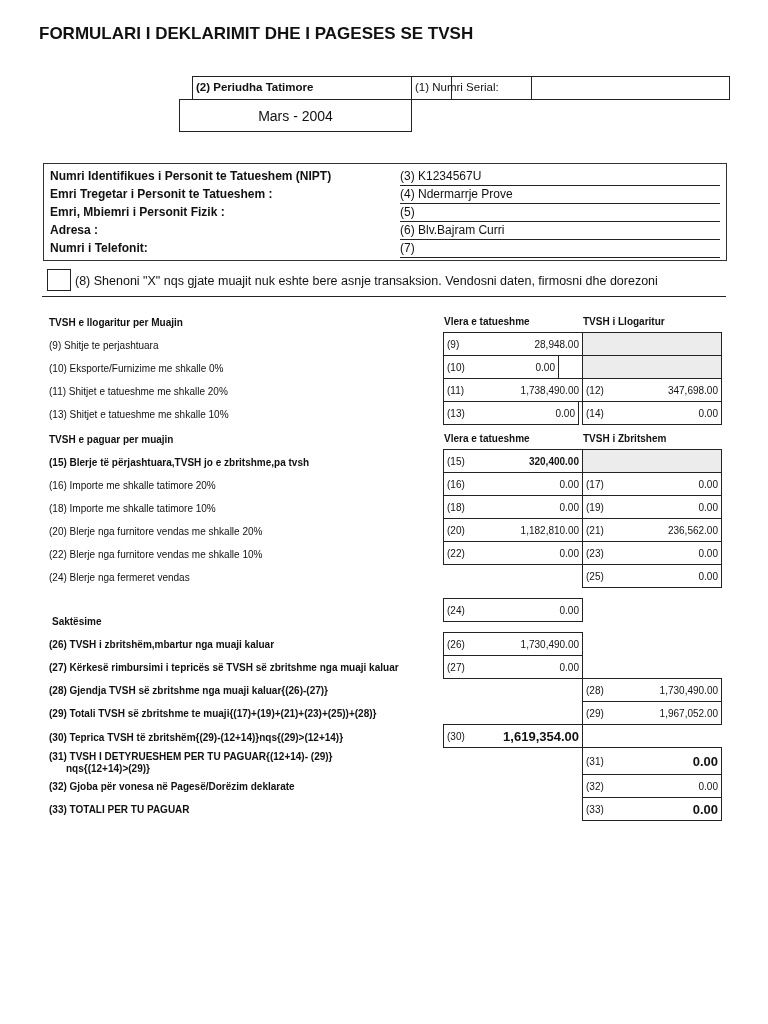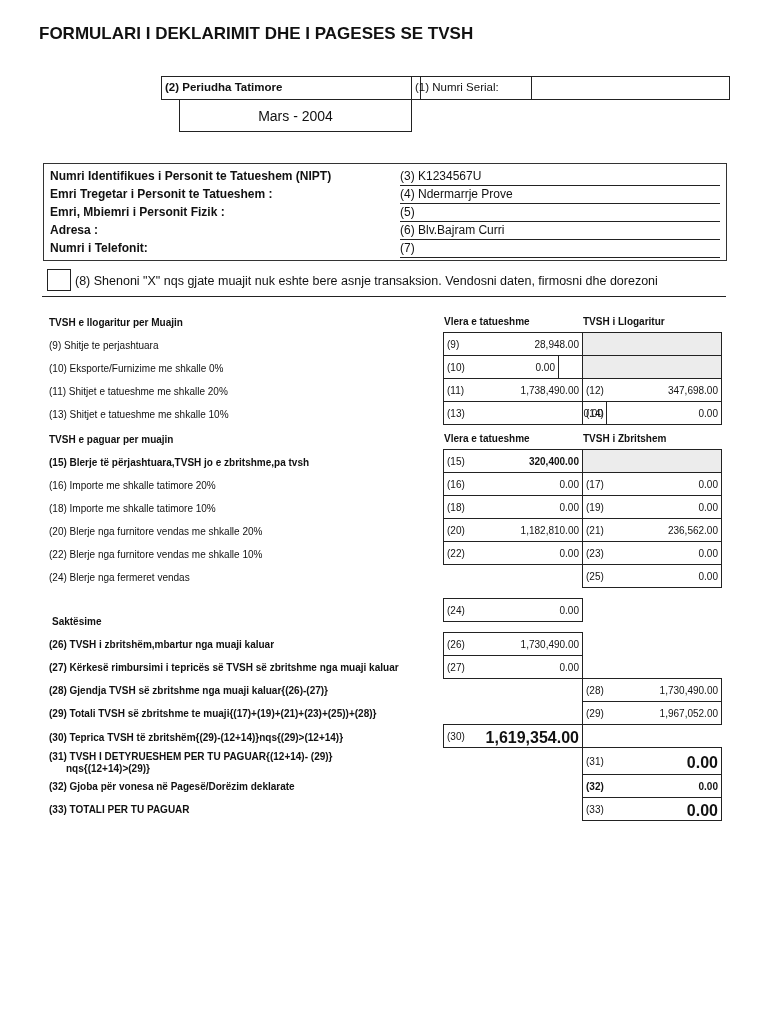--- a/index.html
+++ b/index.html
@@ -23,29 +23,29 @@
   .check-text { left: 75px; top: 274px; font-size: 12.5px; white-space: nowrap; }
   .divider { left: 42px; top: 296px; width: 684px; height: 0; border-top: 1px solid #222; }
 
   .sec-head { font-size: 10px; font-weight: bold; white-space: nowrap; }
   .row-lbl { font-size: 10px; white-space: nowrap; }
   .row-lbl.b { font-weight: bold; }
 
   .cell { position: absolute; box-sizing: border-box; border: 1px solid #222; height: 24px; font-size: 10px; }
   .cell .code { position: absolute; left: 3px; top: 6px; }
   .cell .val { position: absolute; right: 3px; top: 6px; }
-  .cell .val.big { font-weight: bold; font-size: 16px; top: 4px; margin-left: 32px; }
+  .cell .val.big { font-weight: bold; font-size: 13px; top: 4px; margin-left: 32px; }
   .cell.gray { background: #ececec; }
 </style>
 </head>
 <body>
 
 <div class="abs title">FORMULARI I DEKLARIMIT DHE I PAGESES SE TVSH</div>
 
-<div class="abs box" style="left:161px; top:76px; width:260px; height:24px;">
+<div class="abs box" style="left:192px; top:76px; width:260px; height:24px;">
   <span class="abs lbl-small bold" style="left:3px; top:4px;">(2) Periudha Tatimore</span>
 </div>
 <div class="abs box" style="left:179px; top:99px; width:233px; height:33px;">
   <span class="abs" style="left:0; right:0; top:8px; text-align:center; font-size:14px;">Mars - 2004</span>
 </div>
 <div class="abs box" style="left:411px; top:76px; width:121px; height:24px;">
   <span class="abs lbl-small" style="left:3px; top:4px;">(1) Numri Serial:</span>
 </div>
 <div class="abs box" style="left:531px; top:76px; width:199px; height:24px;">
   <span class="abs lbl-small" style="left:3px; top:4px;"></span>
@@ -90,21 +90,21 @@
 <div class="cell" style="left:443px; top:378px; width:140px;">
   <span class="code">(11)</span>
     <span class="val">1,738,490.00</span>
   </div>
 <div class="cell" style="left:582px; top:378px; width:140px;">
   <span class="code">(12)</span>
     <span class="val">347,698.00</span>
   </div>
 
 <div class="abs row-lbl" style="left:49px; top:409px;">(13) Shitjet e tatueshme me shkalle 10%</div>
-<div class="cell" style="left:443px; top:401px; width:164px;">
+<div class="cell" style="left:443px; top:401px; width:136px;">
   <span class="code">(13)</span>
     <span class="val">0.00</span>
   </div>
 <div class="cell" style="left:582px; top:401px; width:140px;">
   <span class="code">(14)</span>
     <span class="val">0.00</span>
   </div>
 
 <div class="abs sec-head" style="left:49px; top:434px;">TVSH e paguar per muajin</div>
 <div class="abs sec-head" style="left:444px; top:433px;">Vlera e tatueshme</div>
@@ -200,21 +200,21 @@
   </div>
 
 <div class="abs row-lbl b" style="left:49px; top:751px;">(31) TVSH I DETYRUESHEM PER TU PAGUAR{(12+14)- (29)}</div>
 <div class="abs row-lbl b" style="left:66px; top:763px;">nqs{(12+14)&gt;(29)}</div>
 <div class="cell" style="left:582px; top:747px; width:140px; height:28px;text-align:center;">
   <span class="code" style="top:8px;">(31)</span>
     <span class="val big" style="top:6px;">0.00</span>
   </div>
 
 <div class="abs row-lbl b" style="left:49px; top:781px;">(32) Gjoba për vonesa në Pagesë/Dorëzim deklarate</div>
-<div class="cell" style="left:582px; top:774px; width:140px;font-weight:bold;">
+<div class="cell" style="left:582px; top:774px; width:140px;">
   <span class="code">(32)</span>
     <span class="val">0.00</span>
   </div>
 
 <div class="abs row-lbl b" style="left:49px; top:804px;">(33) TOTALI PER TU PAGUAR</div>
 <div class="cell" style="left:582px; top:797px; width:140px;">
   <span class="code">(33)</span>
     <span class="val big">0.00</span>
   </div>
 

